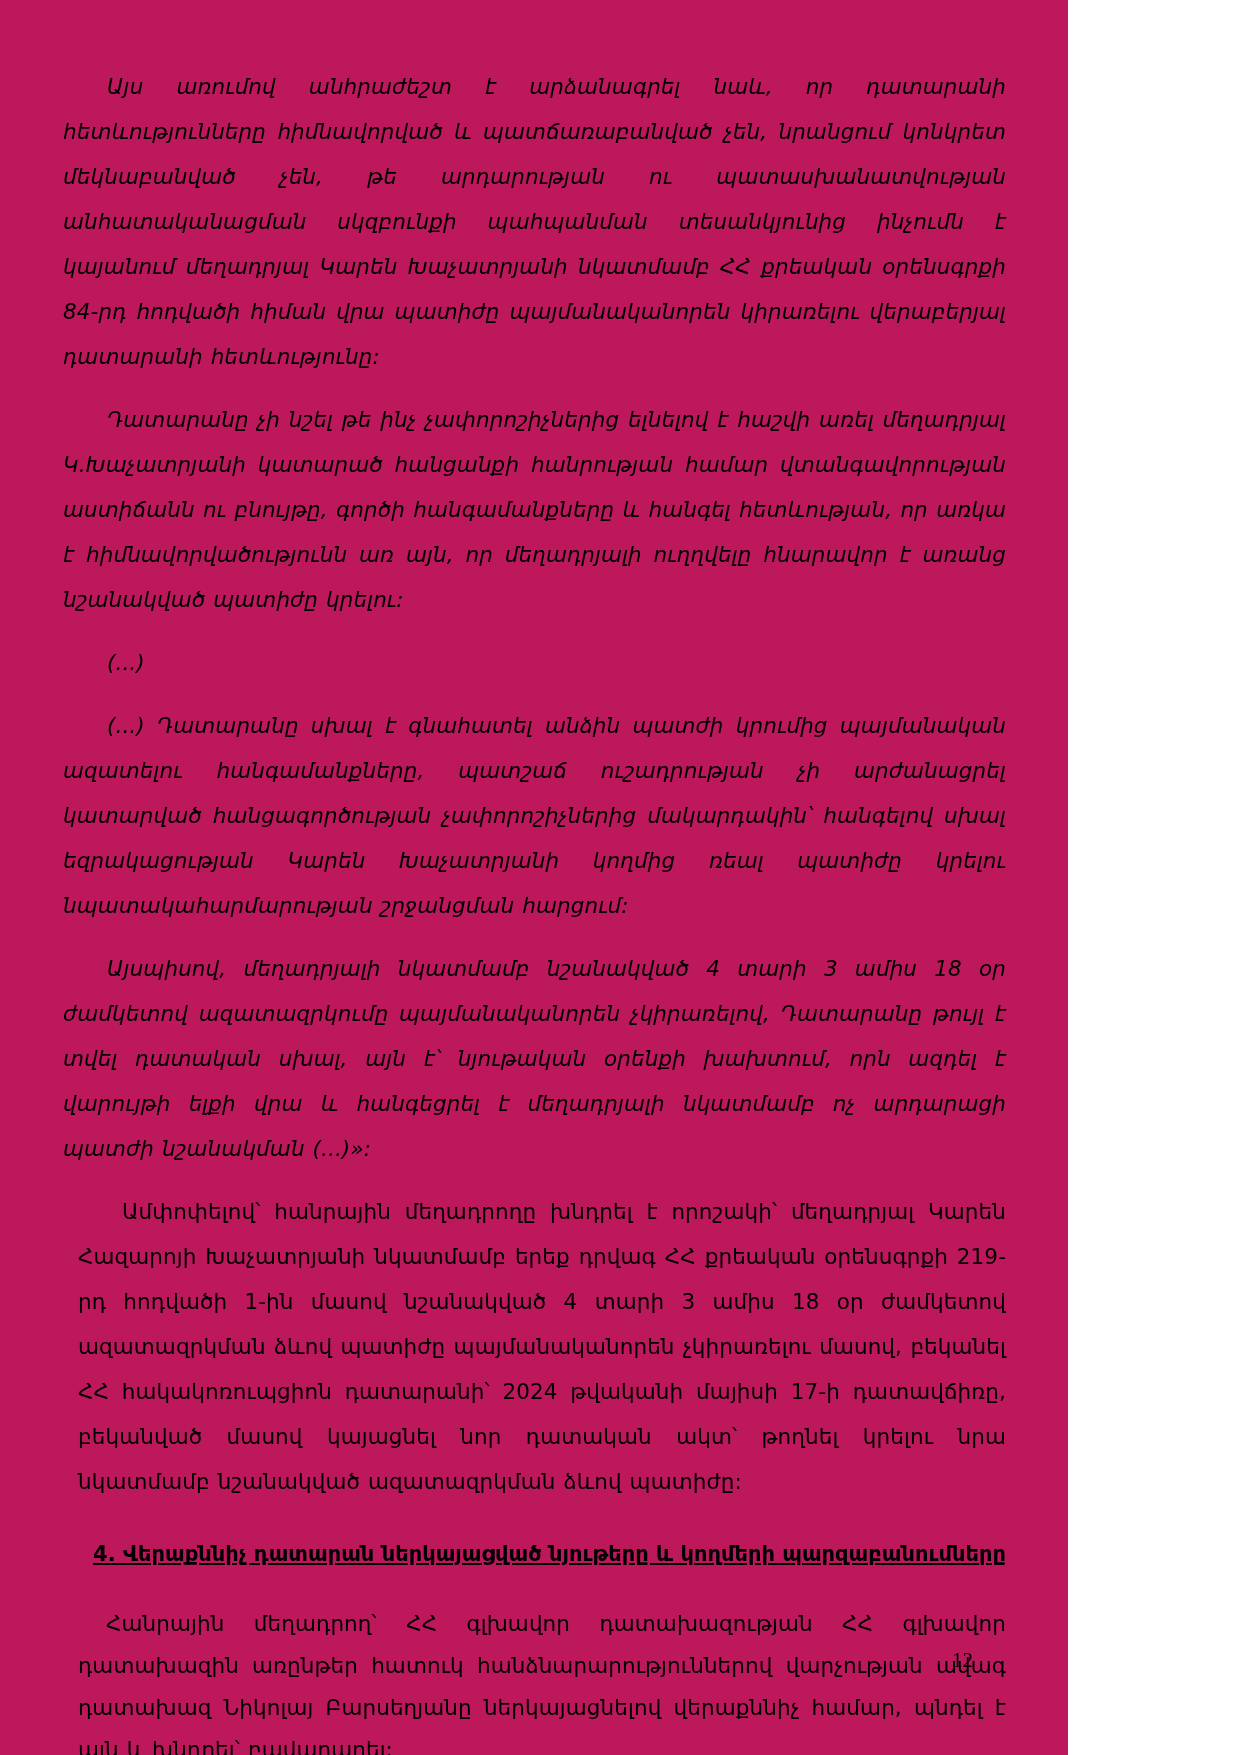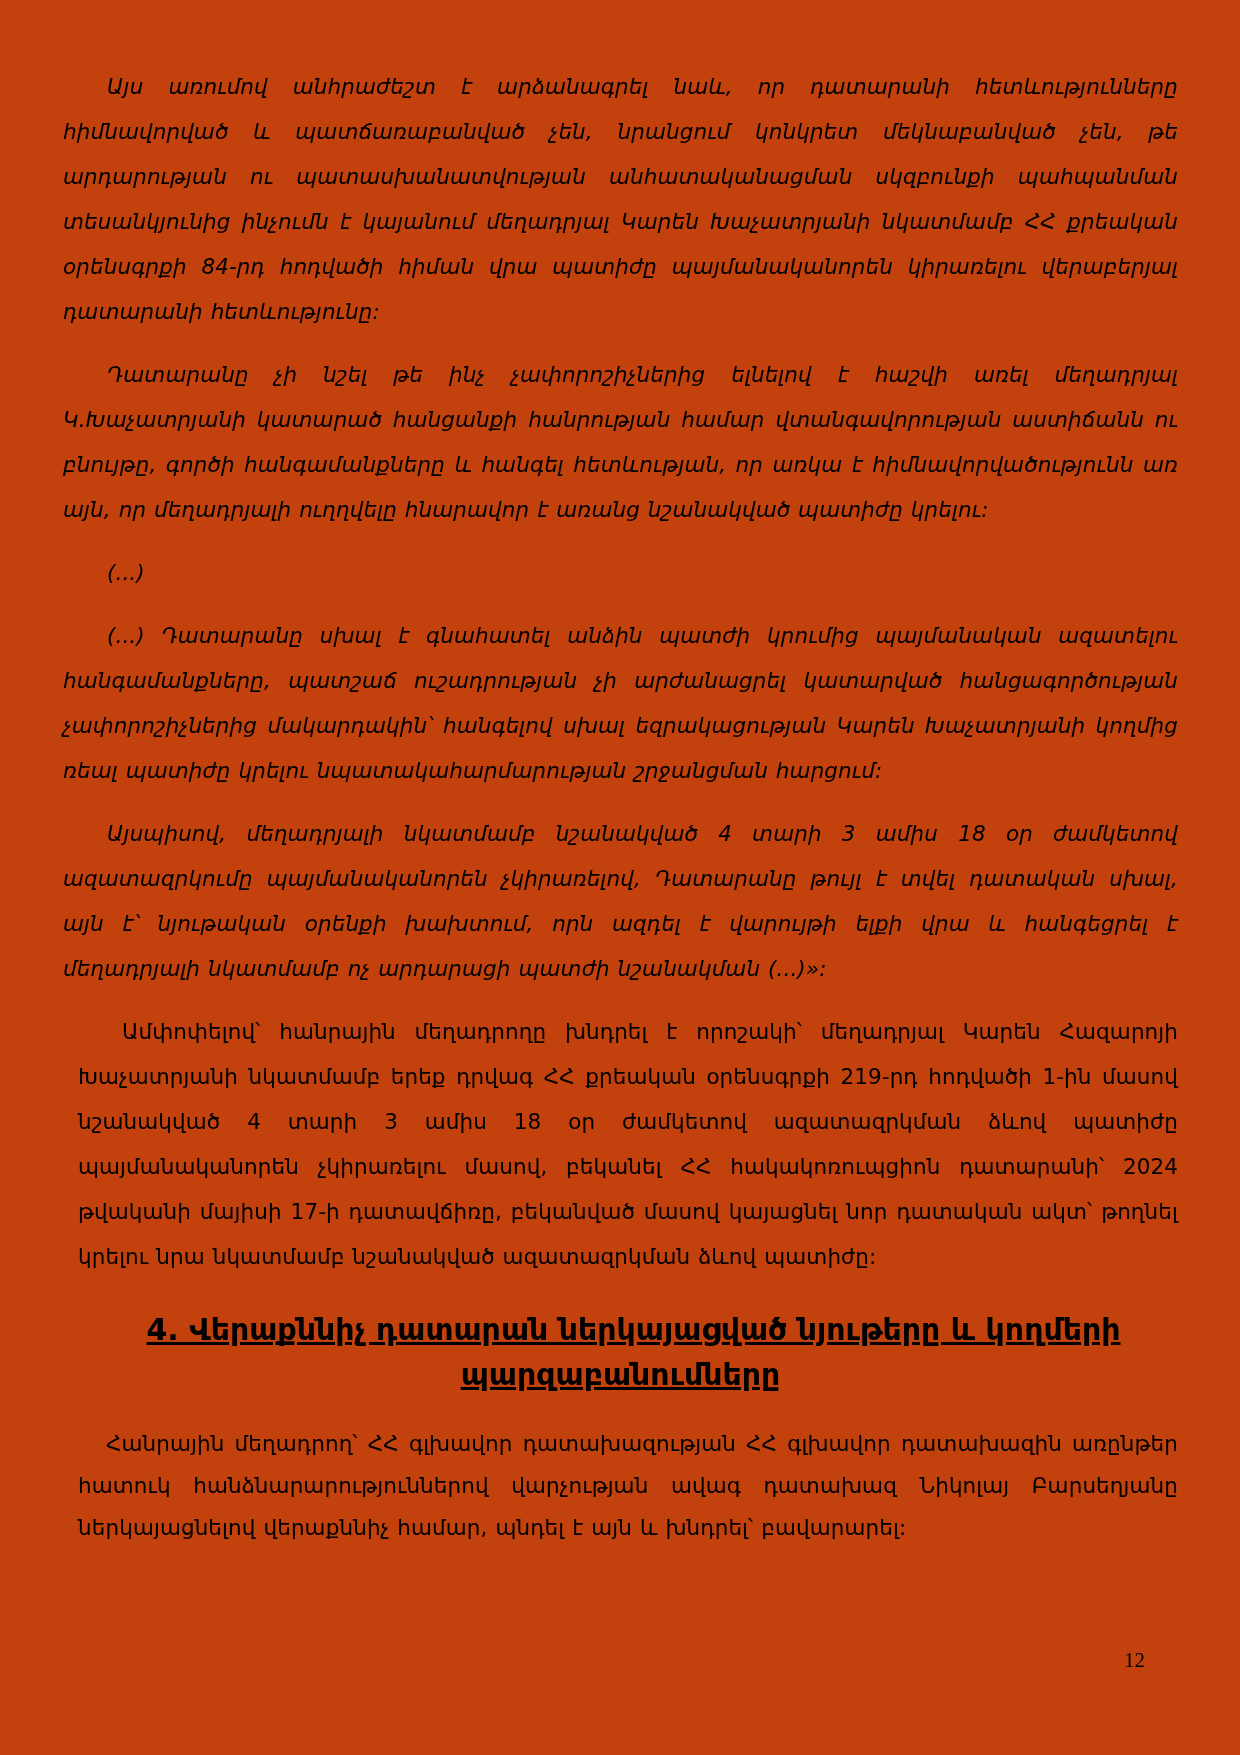--- a/index.html
+++ b/index.html
@@ -2,23 +2,23 @@
 <html lang="hy"><head>
 <meta charset="utf-8">
 <style>
   html, body {
     margin: 0;
     padding: 0;
     background: #ffffff;
   }
   .page {
     position: relative;
-    width: 1240px;
+    width: 1068px;
     height: 1755px;
-    background: #c2410c;
+    background: #be185d;
     color: #000000;
     font-family: "DejaVu Sans", sans-serif;
     overflow: hidden;
   }
   .content {
     position: absolute;
     top: 64px;
     left: 63px;
     right: 62px;
   }
@@ -32,26 +32,26 @@
     word-spacing: 1px;
   }
   .italic {
     font-style: italic;
   }
   .regular {
     font-style: normal;
     margin-left: 15px;
   }
   .heading {
-    font-size: 30px;
+    font-size: 21px;
     font-weight: bold;
     text-decoration: underline;
     font-style: normal;
     line-height: 45px;
-    text-align: center;
+    text-align: right;
     text-indent: 26px;
     margin: 28px 0 26px 0;
   }
   .para.last {
     line-height: 42px;
     text-indent: 28px;
     margin-bottom: 0;
   }
   .page-number {
     position: absolute;

